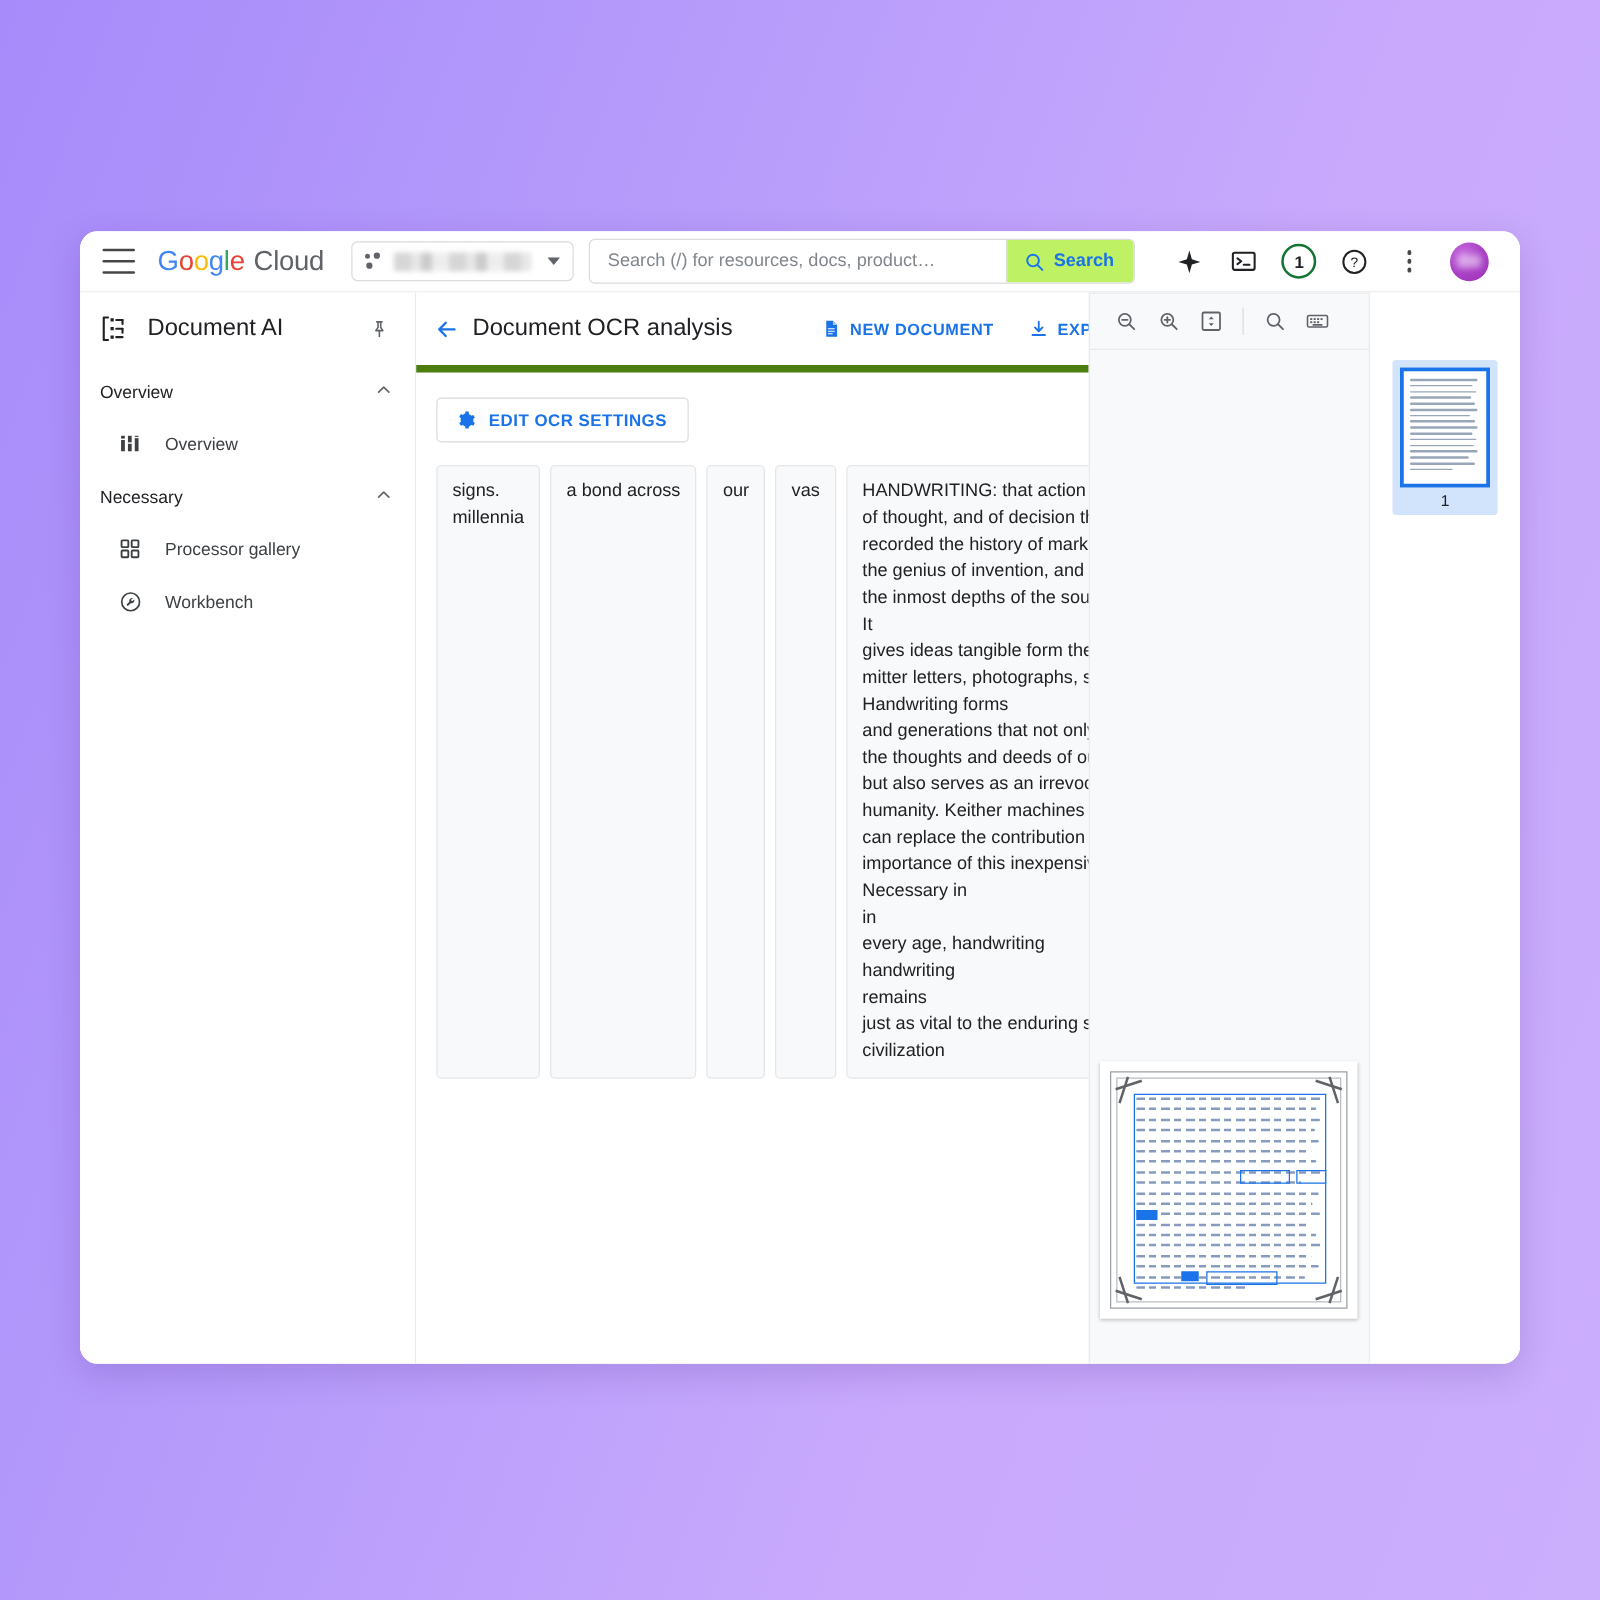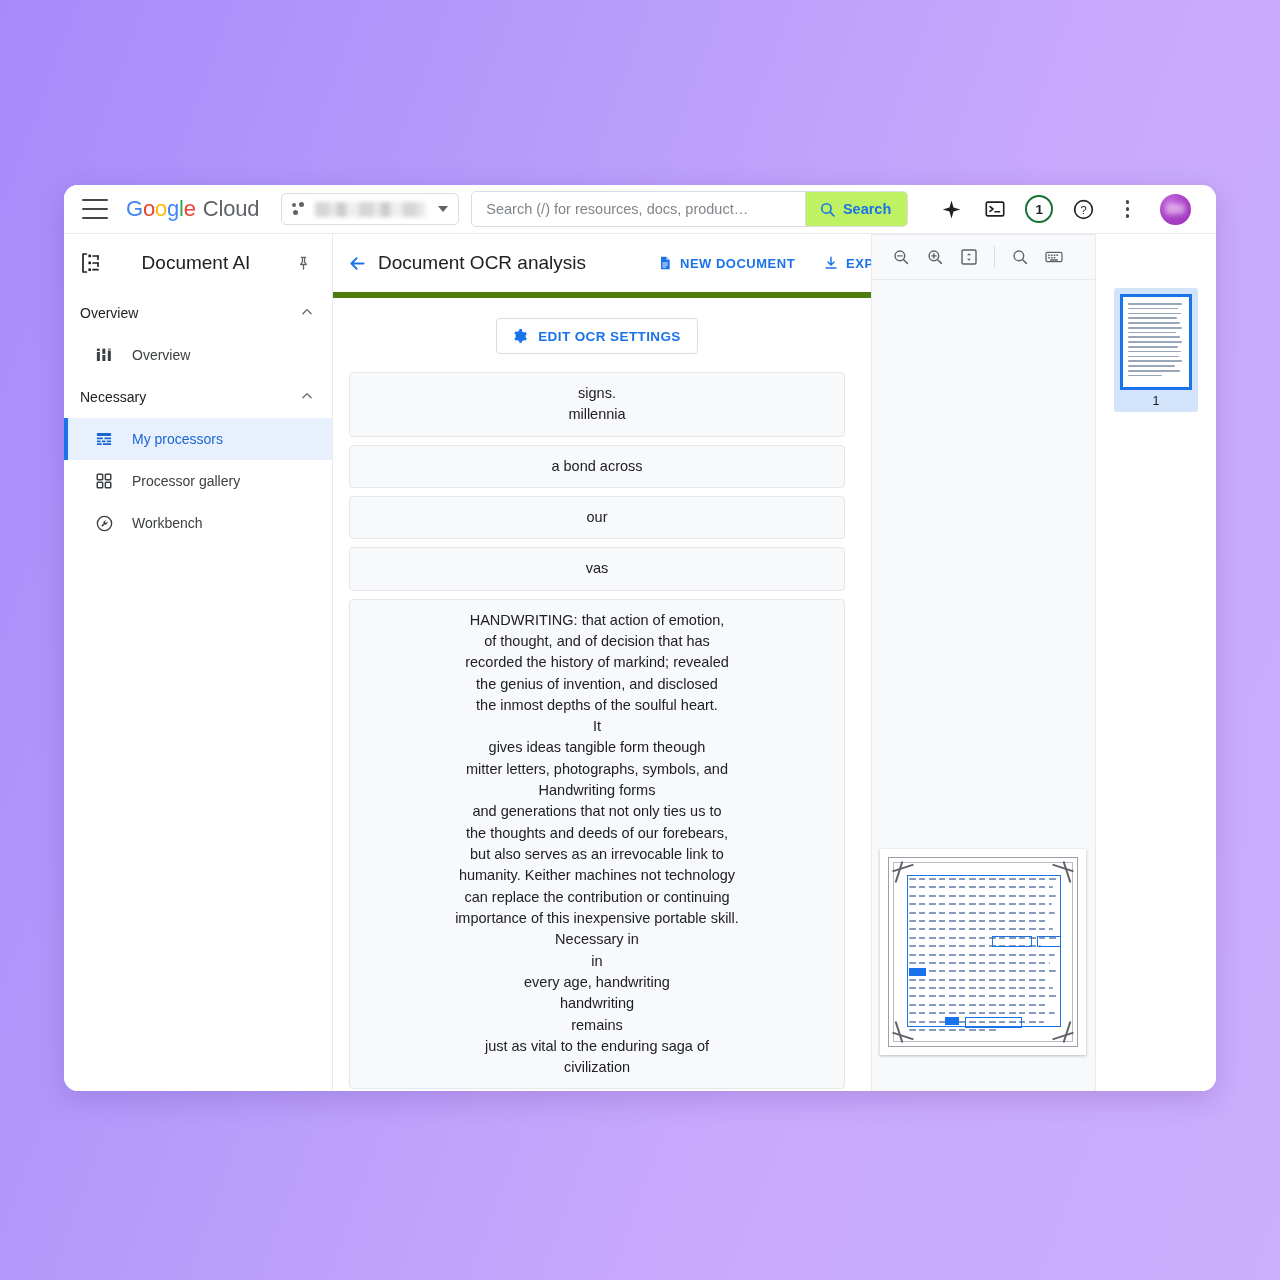--- a/index.html
+++ b/index.html
@@ -96,21 +96,21 @@
     margin-left: 8px; cursor:pointer; position:relative; overflow:hidden;
   }
   .avatar::after{
     content:""; position:absolute; left:6px; top:10px; width:19px; height:10px;
     background:rgba(255,255,255,.45); filter:blur(2.5px); border-radius:2px;
   }
   .kebab { display:flex; flex-direction:column; gap:3.3px; align-items:center;}
   .kebab i { width:3.6px;height:3.6px;border-radius:50%;background:#444746; display:block;}
 
   
-  .body-row { flex:1; display:flex; min-height:0; border-top:1px solid #e8eaed;text-align:center;}
+  .body-row { flex:1; display:flex; min-height:0; border-top:1px solid #e8eaed;}
 
   
   .sidebar {
     width: 269px; flex:0 0 269px; background:#fff;
     border-right:1px solid #e8eaed; display:flex; flex-direction:column;
   }
   .side-head {
     height:58px; flex:0 0 58px; display:flex; align-items:center;
     padding: 0 14px 0 16px; gap:14px;
   }
@@ -155,21 +155,21 @@
   }
 
   .center-scroll{ flex:1; overflow:hidden; border-top:6px solid #4d7c0f; padding: 20px 26px 12px 16px;}
   .ocr-settings-btn{
     display:inline-flex; align-items:center; gap:9px;
     height:36px; padding:0 16px; border:1px solid #dadce0; border-radius:4px;
     color:#1a73e8; font-size:13.5px; font-weight:bold; letter-spacing:.4px;
     background:#fff; cursor:pointer; margin-bottom:18px;
   }
 
-  .blocks { display:flex; flex-direction:column; gap:8px;}
+  .blocks { display:flex; flex-direction:row; gap:8px;}
   .block {
     background:#f8f9fa; border:1px solid #e4e6e9; border-radius:4px;
     padding: 10px 12px; font-size:14.5px; color:#202124; line-height:1.47;
     cursor:pointer;
   }
   .block div { white-space:pre; }
 
   
   .viewer { width: 224px; flex:0 0 224px; background:#f8f9fa; display:flex; flex-direction:column; border-left:1px solid #e8eaed;}
   .viewer-tools{
@@ -344,35 +344,20 @@
 
       <div class="sec-head">
         <span class="label">Necessary</span>
         <span class="chev">
           <svg width="14" height="14" viewBox="0 0 24 24" fill="none" stroke="#5f6368" stroke-width="2.2">
               <path d="M5 15l7-7 7 7" stroke-linecap="round" stroke-linejoin="round"></path>
             </svg>
         </span>
       </div>
 
-      <div class="nav-item active">
-        <span class="ic">
-          <svg width="18" height="18" viewBox="0 0 24 24" fill="#1967d2">
-            <rect x="2.5" y="4" width="19" height="4" rx="1"></rect>
-            <rect x="2.5" y="10" width="8" height="2.4" rx=".7"></rect>
-              <rect x="12.5" y="10" width="9" height="2.4" rx=".7"></rect>
-            <rect x="2.5" y="14" width="5" height="2.2" rx=".7"></rect>
-              <rect x="9" y="14" width="5" height="2.2" rx=".7"></rect>
-              <rect x="15.6" y="14" width="5.9" height="2.2" rx=".7"></rect>
-            <rect x="2.5" y="17.8" width="6.5" height="2.2" rx=".7"></rect>
-              <rect x="10.5" y="17.8" width="11" height="2.2" rx=".7"></rect>
-          </svg>
-        </span>
-        <span class="lbl">My processors</span>
-      </div>
 
       <div class="nav-item">
         <span class="ic">
           <svg width="18" height="18" viewBox="0 0 24 24" fill="none" stroke="#3c4043" stroke-width="2">
             <rect x="3" y="3" width="7.2" height="7.2" rx="1"></rect>
               <rect x="13.8" y="3" width="7.2" height="7.2" rx="1"></rect>
             <rect x="3" y="13.8" width="7.2" height="7.2" rx="1"></rect>
               <rect x="13.8" y="13.8" width="7.2" height="7.2" rx="1"></rect>
           </svg>
         </span>

